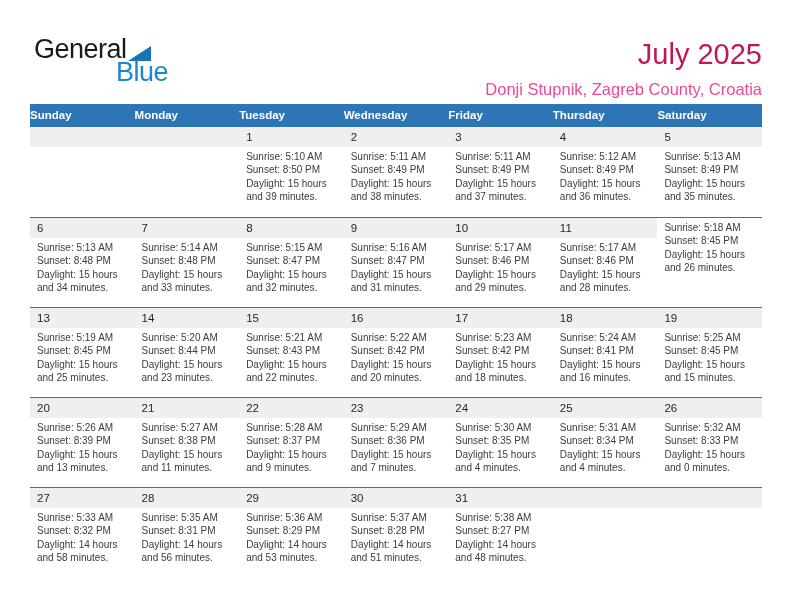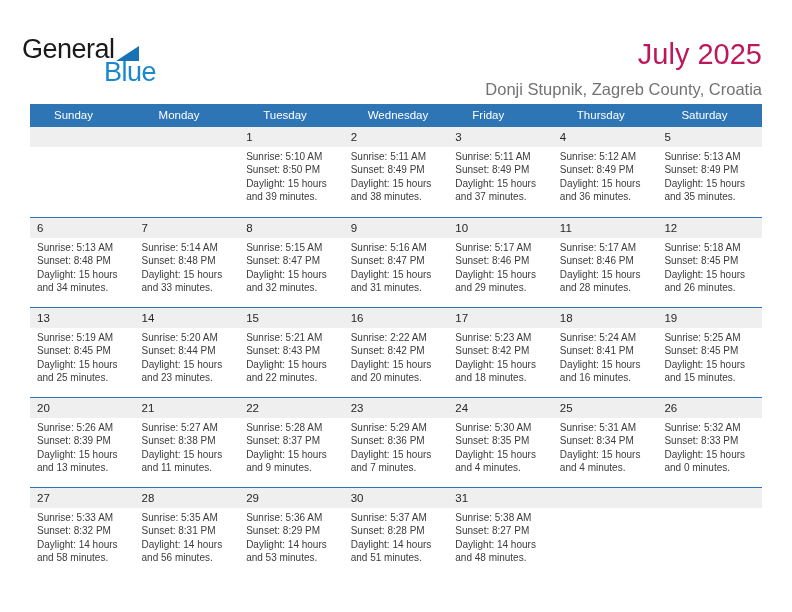--- a/index.html
+++ b/index.html
@@ -9,35 +9,35 @@
     --tri-blue:#1873B4;
     --text-dark:#1F1F1F;
     --text-body:#3C3C3C;
   }
   *{margin:0;padding:0;box-sizing:border-box;}
   html,body{background:#fff;}
   body{font-family:"Liberation Sans","DejaVu Sans",sans-serif;}
   .page{position:relative;width:792px;height:612px;background:#fff;overflow:hidden;}
 
   
-  .logo{position:absolute;left:22px;top:36px;line-height:1;}
+  .logo{position:absolute;left:34px;top:36px;line-height:1;}
   .logo-line1{display:flex;align-items:flex-end;}
   .logo-word1{font-size:27px;font-weight:500;color:#1a1a1a;letter-spacing:-0.5px;}
   .tri{width:0;height:0;border-bottom:15px solid var(--tri-blue);border-left:23px solid transparent;margin-left:1px;margin-bottom:2px;}
   .logo-word2{font-size:27px;font-weight:500;color:var(--logo-blue);letter-spacing:-0.5px;margin-left:82px;margin-top:-4px;}
 
   
   .titles{position:absolute;right:30px;top:38px;text-align:right;}
   .title{font-size:29px;color:#be185d;font-weight:400;}
-  .subtitle{font-size:16.5px;color:#737373;margin-top:9px;}
+  .subtitle{font-size:16.5px;color:#ec4899;margin-top:9px;}
 
   
   .calendar{position:absolute;left:30px;top:104px;width:732px;}
   .cal-header{display:grid;grid-template-columns:repeat(7,1fr);background:var(--accent);height:23px;}
-  .hcell{color:#fff;font-size:11.5px;line-height:23px;padding-left:24px;overflow:hidden;white-space:nowrap;}
+  .hcell{color:#fff;font-size:11.5px;line-height:23px;padding-left:0;overflow:hidden;white-space:nowrap;font-weight:bold;}
   .week{display:grid;grid-template-columns:repeat(7,1fr);height:90px;border-top:1px solid var(--accent);}
   .week:first-child{border-top:none;}
   .cell{overflow:hidden;}
   .daynum{height:20px;line-height:20px;background:var(--band);padding-left:7px;font-size:11.5px;color:#262626;}
   .details{padding:3px 4px 0 7px;font-size:10px;line-height:13.4px;color:var(--text-body);}
 </style>
 </head>
 <body>
 
 <div class="page">
@@ -168,21 +168,20 @@
           <div class="cell">
             <div class="daynum">11</div>
             <div class="details">
               <div class="line">Sunrise: 5:17 AM</div>
               <div class="line">Sunset: 8:46 PM</div>
               <div class="line">Daylight: 15 hours</div>
               <div class="line">and 28 minutes.</div>
             </div>
           </div>
           <div class="cell">
-            <div class="daynum">12</div>
             <div class="details">
               <div class="line">Sunrise: 5:18 AM</div>
               <div class="line">Sunset: 8:45 PM</div>
               <div class="line">Daylight: 15 hours</div>
               <div class="line">and 26 minutes.</div>
             </div>
           </div>
         </div>
         <div class="week">
           <div class="cell">
@@ -208,21 +207,21 @@
             <div class="details">
               <div class="line">Sunrise: 5:21 AM</div>
               <div class="line">Sunset: 8:43 PM</div>
               <div class="line">Daylight: 15 hours</div>
               <div class="line">and 22 minutes.</div>
             </div>
           </div>
           <div class="cell">
             <div class="daynum">16</div>
             <div class="details">
-              <div class="line">Sunrise: 2:22 AM</div>
+              <div class="line">Sunrise: 5:22 AM</div>
               <div class="line">Sunset: 8:42 PM</div>
               <div class="line">Daylight: 15 hours</div>
               <div class="line">and 20 minutes.</div>
             </div>
           </div>
           <div class="cell">
             <div class="daynum">17</div>
             <div class="details">
               <div class="line">Sunrise: 5:23 AM</div>
               <div class="line">Sunset: 8:42 PM</div>

